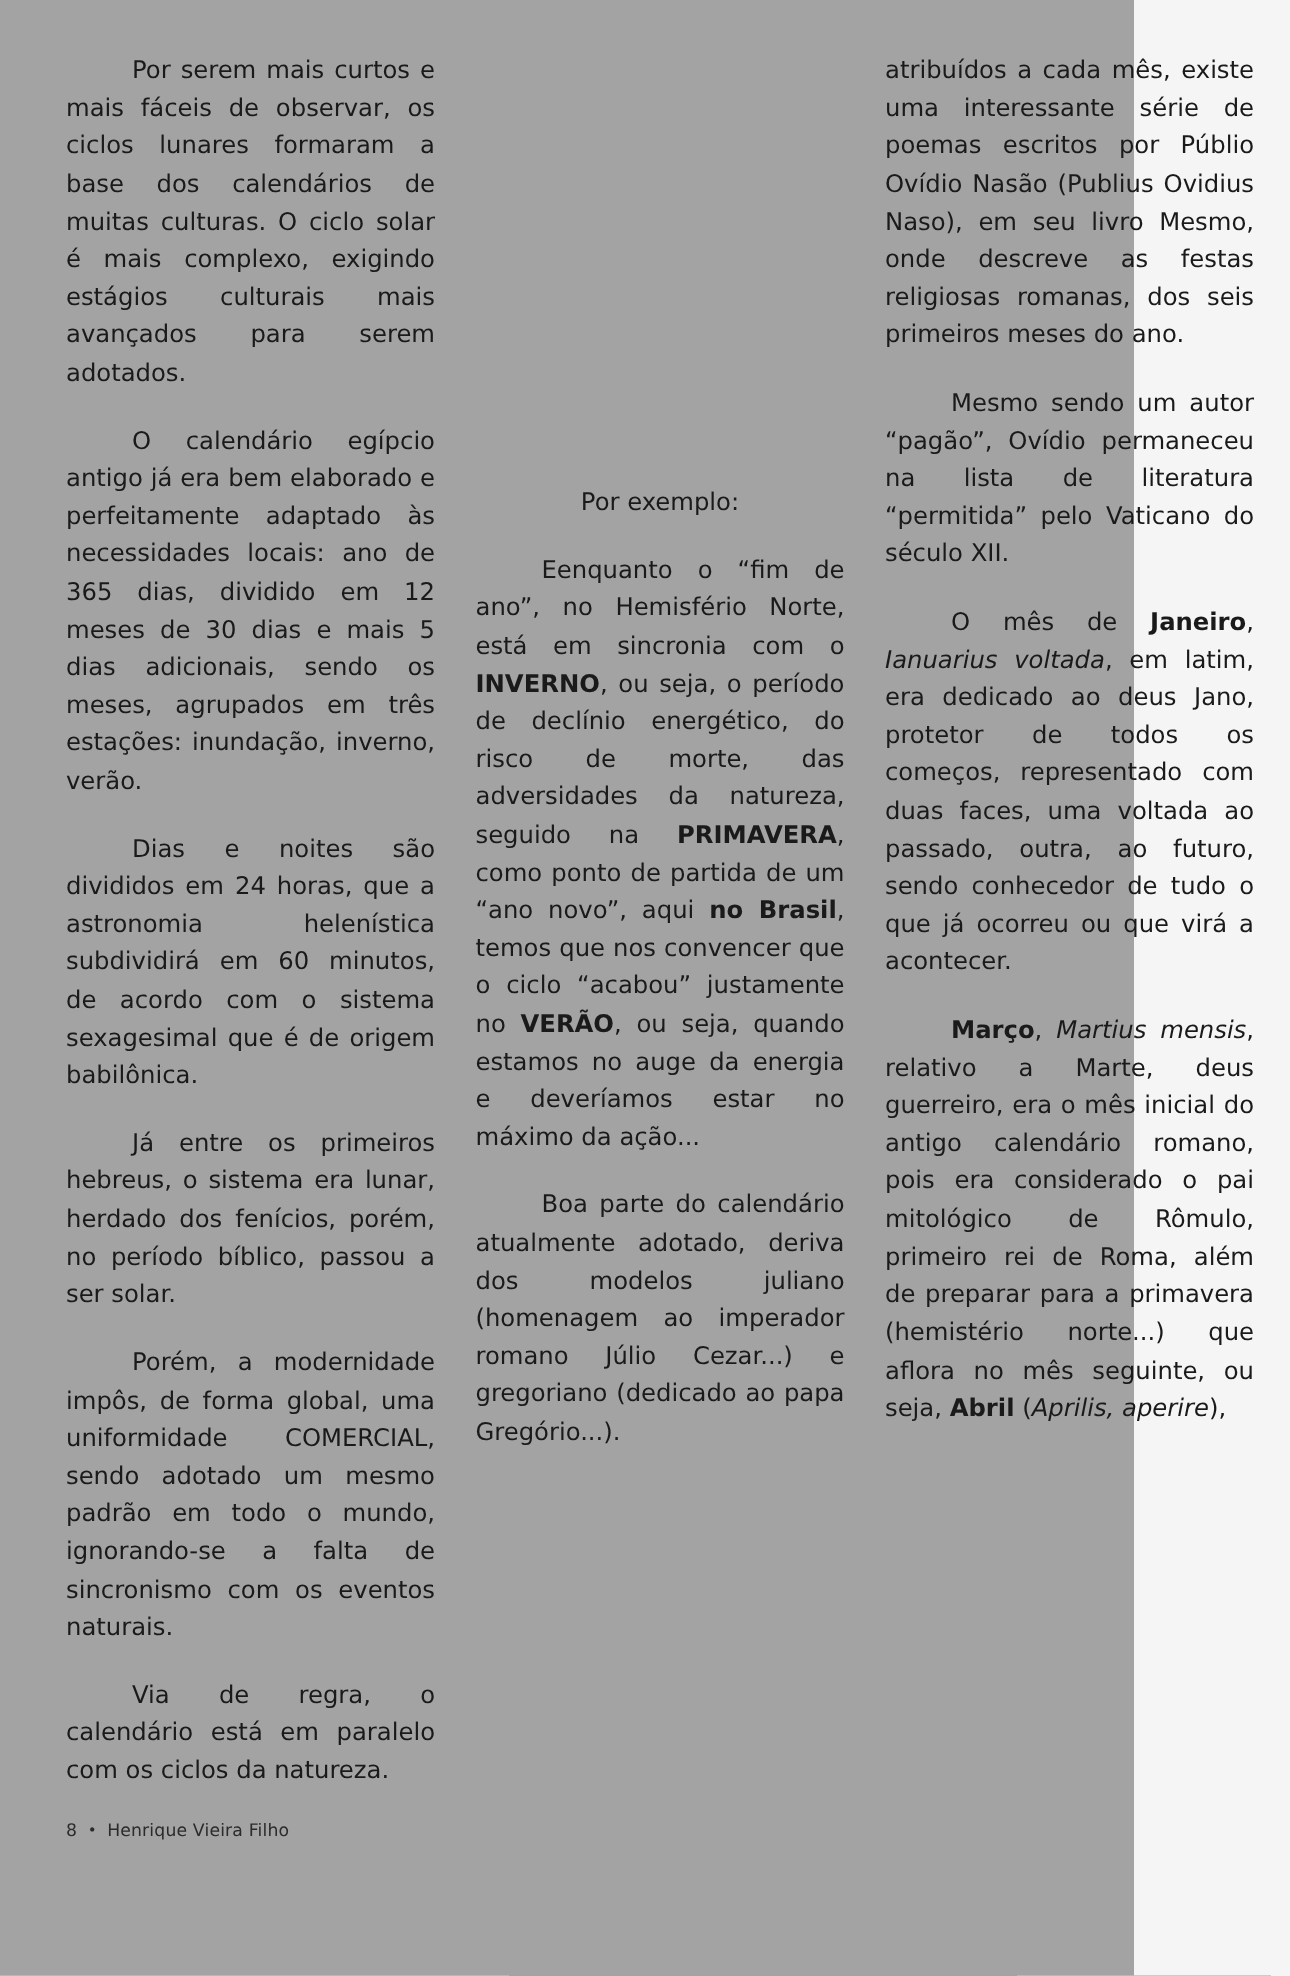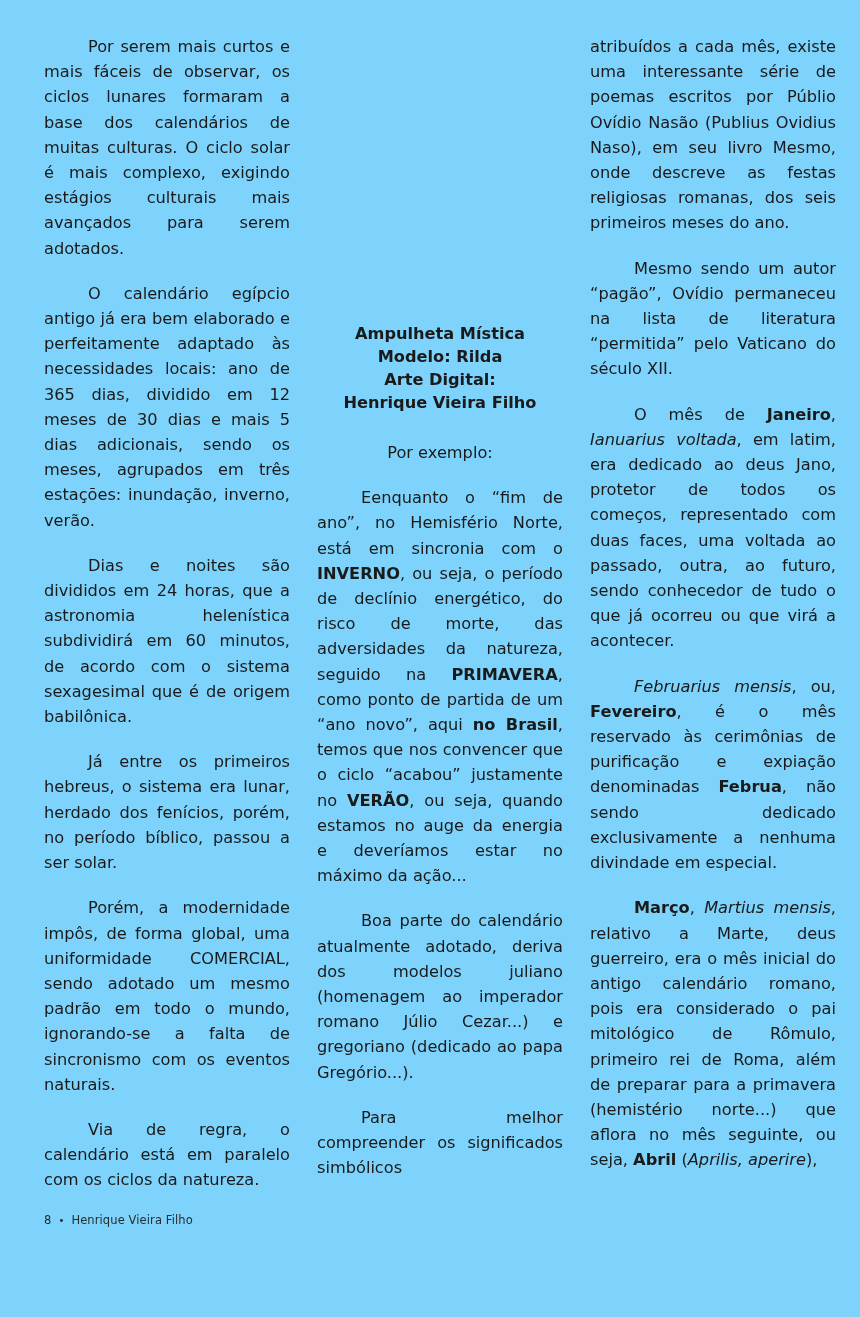--- a/index.html
+++ b/index.html
@@ -13,23 +13,24 @@
     font-family: "DejaVu Sans", sans-serif;
     color: #1a1a1a;
     overflow: hidden;
     position: relative;
   }
 
   .page {
     position: absolute;
     left: 0;
     top: 0;
-    width: 860px;
+    width: 708px;
     height: 1317px;
-    background: #7dd3fc;
+    background: #a3a3a3;
+    padding-left: 48px;
   }
 
   .columns {
     position: absolute;
     left: 44px;
     top: 34px;
     width: 790px;
     height: 1130px;
     display: flex;
     gap: 27px;
@@ -125,48 +126,38 @@
       <p class="body">Dias e noites são divididos em 24 horas, que a astronomia helenística subdividirá em 60 minutos, de acordo com o sistema sexagesimal que é de origem babilônica.</p>
       <p class="body">Já entre os primeiros hebreus, o sistema era lunar, herdado dos fenícios, porém, no período bíblico, passou a ser solar.</p>
       <p class="body">Porém, a modernidade impôs, de forma global, uma uniformidade COMERCIAL, sendo adotado um mesmo padrão em todo o mundo, ignorando-se a falta de sincronismo com os eventos naturais.</p>
       <p class="body">Via de regra, o calendário está em paralelo com os ciclos da natureza.</p>
     </div>
 
     <div class="col">
 
       <div class="figure-slot"></div>
 
-      <div class="figure-caption">
-        <span class="caption-line">Ampulheta Mística</span>
-        <span class="caption-line">Modelo: Rilda</span>
-        <span class="caption-line">Arte Digital:</span>
-        <span class="caption-line">Henrique Vieira Filho</span>
-      </div>
 
       <p class="body centered">Por exemplo:</p>
 
       <p class="body">
         <span>Eenquanto o “fim de ano”, no Hemisfério Norte, está em sincronia com o </span><b>INVERNO</b><span>, ou seja, o período de declínio energético, do risco de morte, das adversidades da natureza, seguido na </span><b>PRIMAVERA</b><span>, como ponto de partida de um “ano novo”, aqui </span><b>no Brasil</b><span>, temos que nos convencer que o ciclo “acabou” justamente no </span><b>VERÃO</b><span>, ou seja, quando estamos no auge da energia e deveríamos estar no máximo da ação...</span>
       </p>
 
       <p class="body">Boa parte do calendário atualmente adotado, deriva dos modelos juliano (homenagem ao imperador romano Júlio Cezar...) e gregoriano (dedicado ao papa Gregório...).</p>
-      <p class="body">Para melhor compreender os significados simbólicos</p>
     </div>
 
     <div class="col">
       <p class="body noindent">atribuídos a cada mês, existe uma interessante série de poemas escritos por Públio Ovídio Nasão (Publius Ovidius Naso), em seu livro Mesmo, onde descreve as festas religiosas romanas, dos seis primeiros meses do ano.</p>
       <p class="body">Mesmo sendo um autor “pagão”, Ovídio permaneceu na lista de literatura “permitida” pelo Vaticano do século XII.</p>
 
       <p class="body">
         <span>O mês de </span><b>Janeiro</b><span>, </span><i>Ianuarius voltada</i><span>, em latim, era dedicado ao deus Jano, protetor de todos os começos, representado com duas faces, uma voltada ao passado, outra, ao futuro, sendo conhecedor de tudo o que já ocorreu ou que virá a acontecer.</span>
       </p>
 
-      <p class="body">
-        <i>Februarius mensis</i><span>, ou, </span><b>Fevereiro</b><span>, é o mês reservado às cerimônias de purificação e expiação denominadas </span><b>Februa</b><span>, não sendo dedicado exclusivamente a nenhuma divindade em especial.</span>
-      </p>
 
       <p class="body">
         <b>Março</b><span>, </span><i>Martius mensis</i><span>, relativo a Marte, deus guerreiro, era o mês inicial do antigo calendário romano, pois era considerado o pai mitológico de Rômulo, primeiro rei de Roma, além de preparar para a primavera (hemistério norte...) que aflora no mês seguinte, ou seja, </span><b>Abril</b><span> (</span><i>Aprilis, aperire</i><span>),</span>
       </p>
     </div>
 
   </div>
 
   <div class="footer">
     <span class="pagenum">8</span><span class="sep">•</span><span>Henrique Vieira Filho</span>

